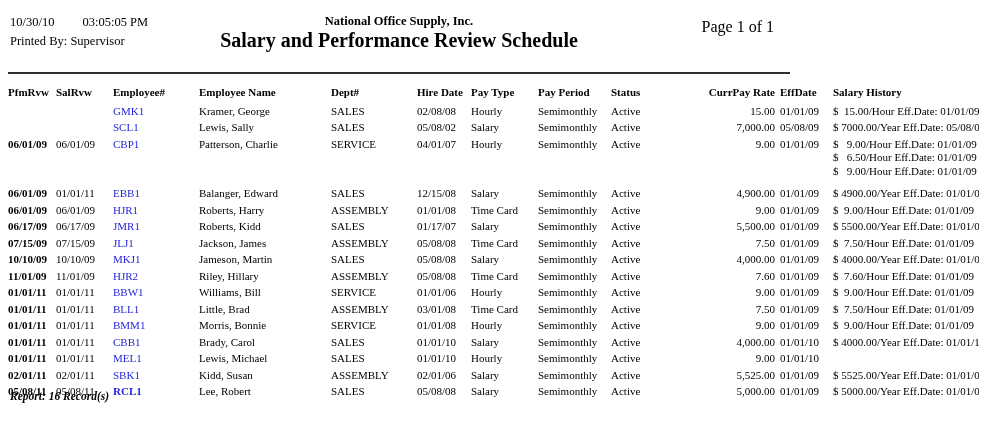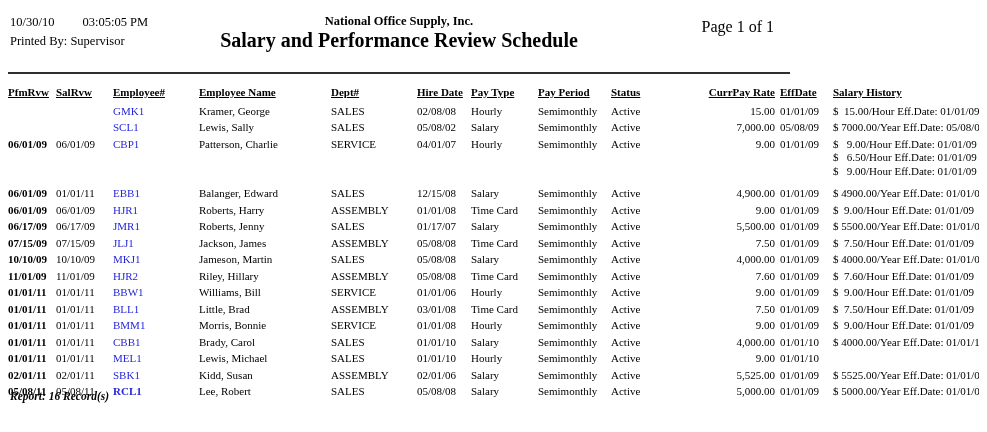--- a/index.html
+++ b/index.html
@@ -14,21 +14,21 @@
   .hdr-center { text-align:center; }
   .company { font-size:12.5px; font-weight:bold; line-height:16px; }
   .rpt-title { font-size:20px; font-weight:bold; line-height:23px; }
   .hdr-right { text-align:right; font-size:16px; padding-right:16px; padding-top:5px; }
 
   .rule { border-top:2px solid #2e2e2e; margin-top:3px; }
 
   
   table { border-collapse:collapse; table-layout:fixed; width:971px; margin-top:11px; font-size:11px; }
   th, td { text-align:left; vertical-align:top; font-weight:normal; padding:1px 2px 2px 0; line-height:13.5px; overflow:hidden; }
-  thead th { font-weight:bold; text-decoration:underline; padding-bottom:4px; white-space:nowrap;margin-top:45px; }
+  thead th { font-weight:bold; padding-bottom:4px; white-space:nowrap;margin-top:45px; }
   .c-pfm { width:48px; }   .c-sal { width:57px; }  .c-id { width:86px; }
   .c-name { width:132px; } .c-dept { width:86px; } .c-hire { width:54px; }
   .c-ptype { width:67px; } .c-pper { width:73px; } .c-status { width:61px; }
   .c-rate { width:108px; } .c-eff { width:53px; }  .c-hist { }
   .col-pfm_rvw { font-weight:bold; }
   .col-curr_pay_rate, th.c-rate { text-align:right; padding-right:5px; }
   .hist-line { white-space:pre; }
   tr.multi td { padding-bottom:8px; }
 
   
@@ -166,21 +166,21 @@
           <td class="col-curr_pay_rate">9.00</td>
           <td class="col-eff_date">01/01/09</td>
           <td class="col-salary_history">
             <div class="hist-line">$  9.00/Hour Eff.Date: 01/01/09</div>
           </td>
         </tr>
         <tr>
           <td class="col-pfm_rvw">06/17/09</td>
           <td class="col-sal_rvw">06/17/09</td>
           <td class="col-employee_id" style="color: rgb(38, 38, 217);">JMR1</td>
-          <td class="col-employee_name">Roberts, Jenny</td>
+          <td class="col-employee_name">Roberts, Kidd</td>
           <td class="col-dept">SALES</td>
           <td class="col-hire_date">01/17/07</td>
           <td class="col-pay_type">Salary</td>
           <td class="col-pay_period">Semimonthly</td>
           <td class="col-status">Active</td>
           <td class="col-curr_pay_rate">5,500.00</td>
           <td class="col-eff_date">01/01/09</td>
           <td class="col-salary_history">
             <div class="hist-line">$ 5500.00/Year Eff.Date: 01/01/09</div>
           </td>

